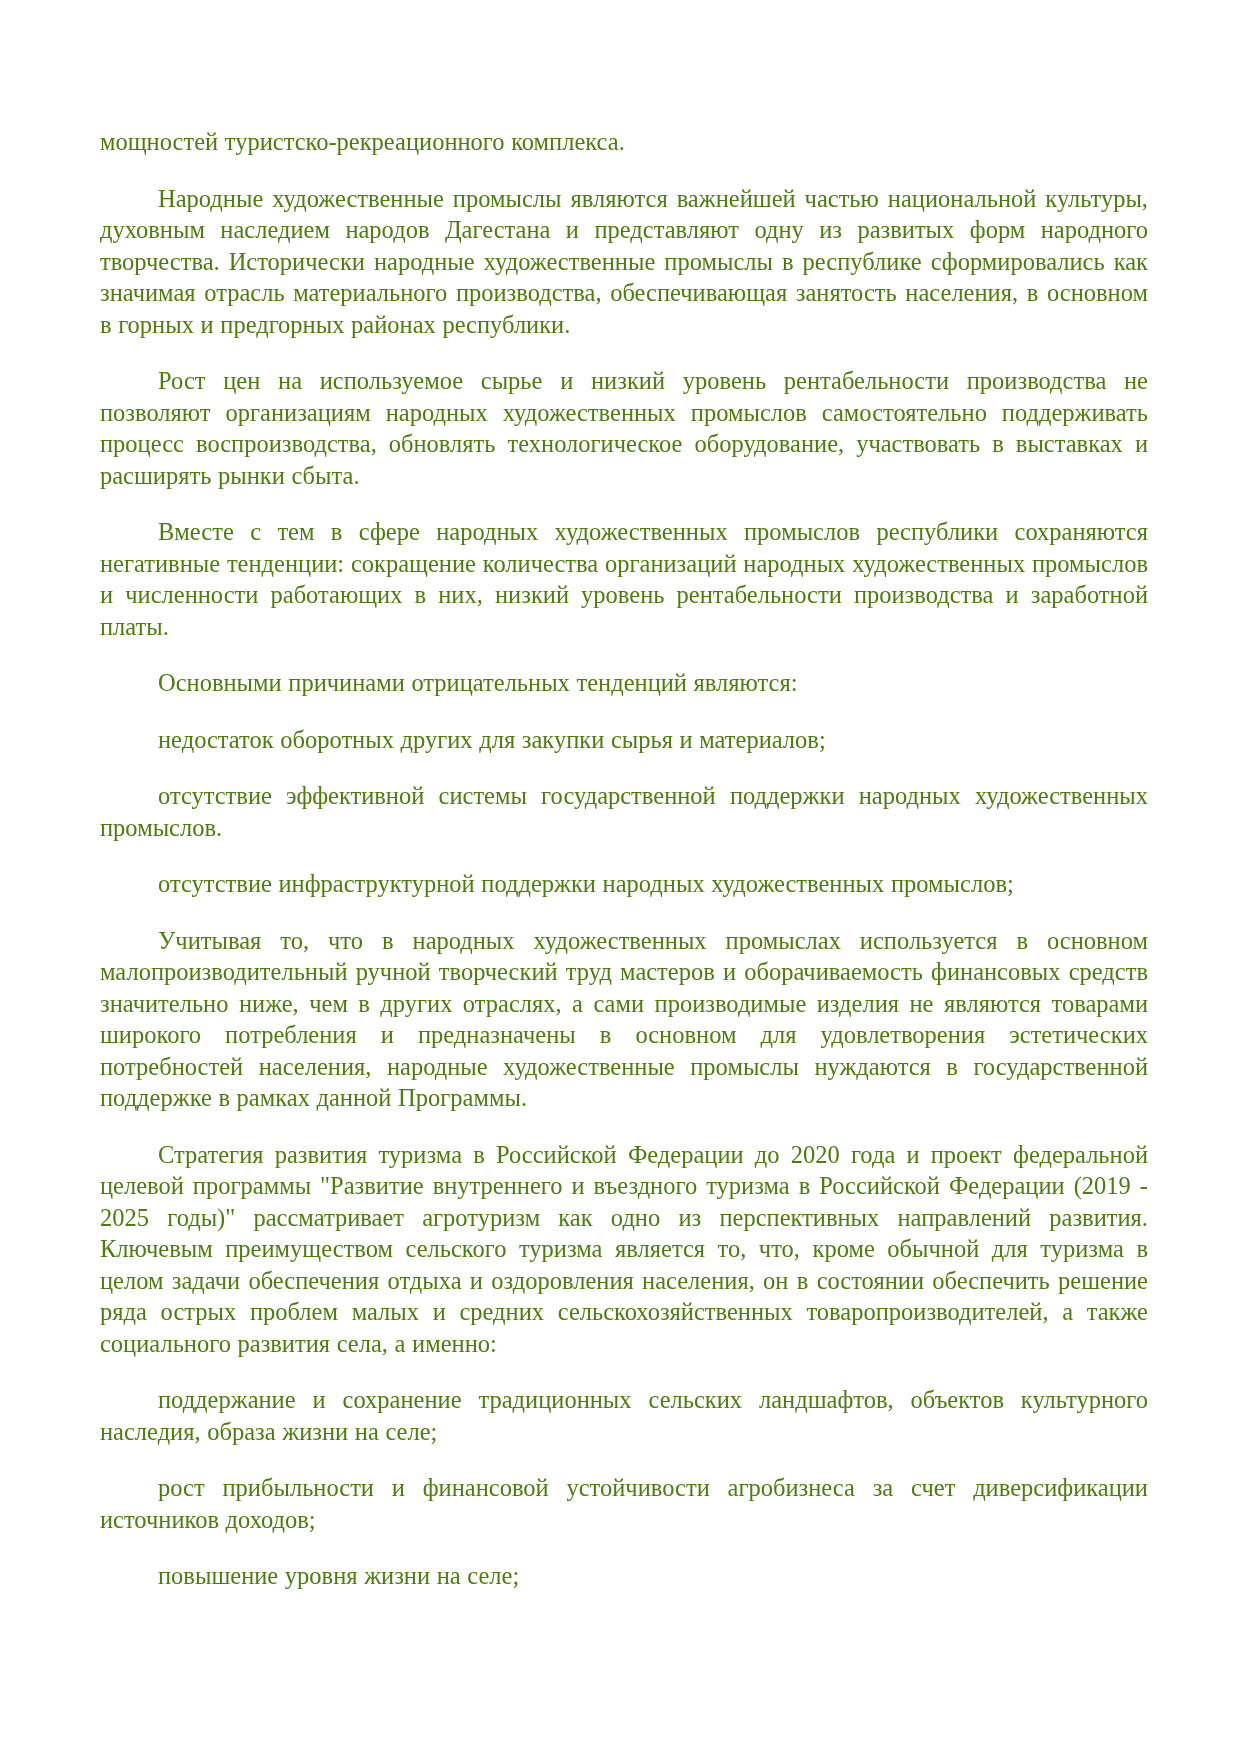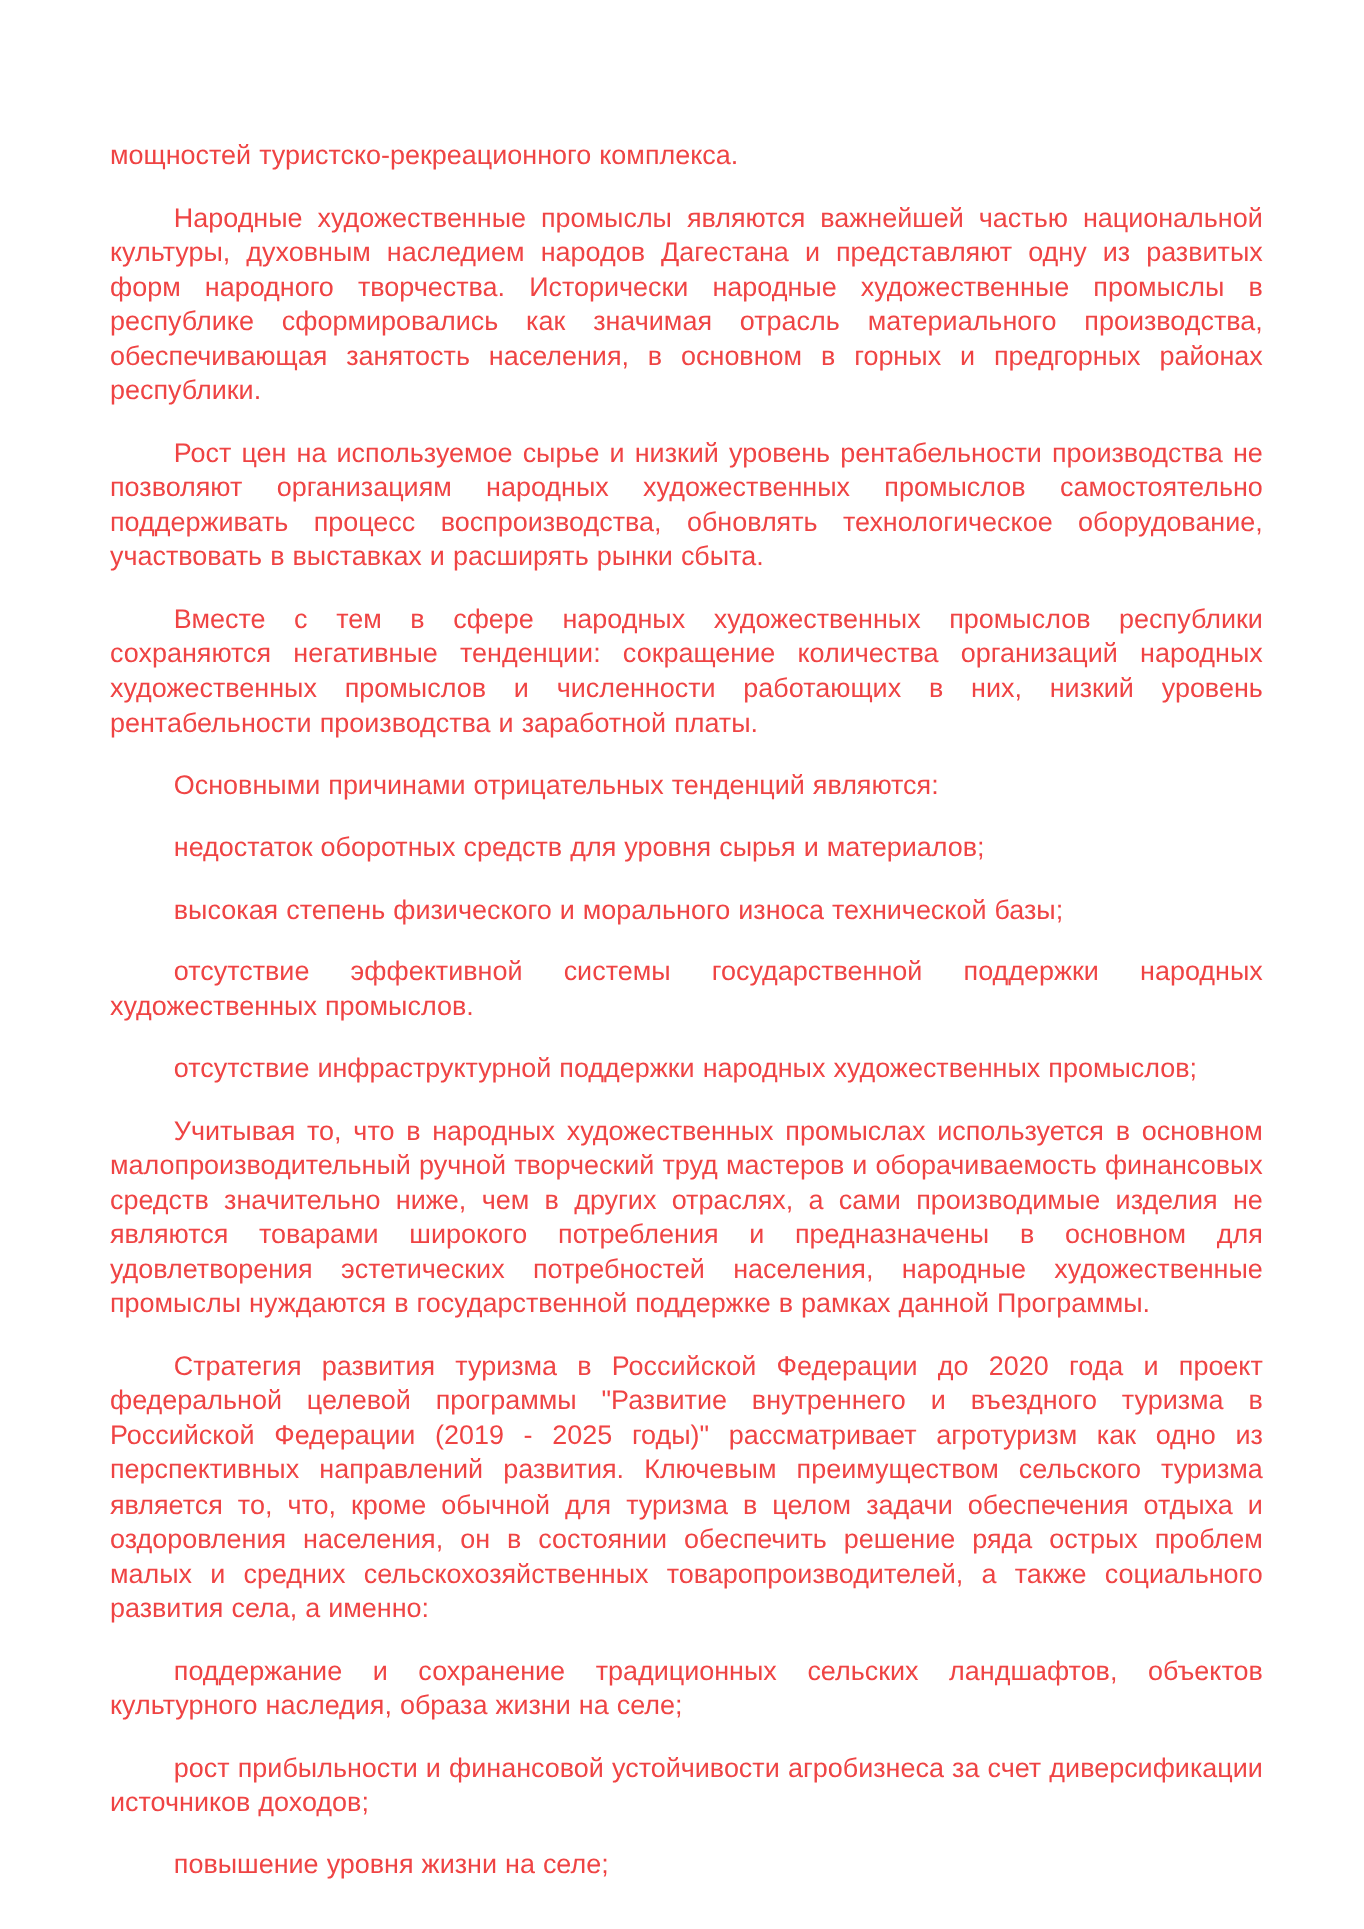--- a/index.html
+++ b/index.html
@@ -16,24 +16,24 @@
     box-sizing: border-box;
     overflow: hidden;
   }
   .content {
     position: absolute;
     left: 100px;
     top: 126px;
     width: 1048px;
   }
   .para {
-    font-family: Liberation Sans, sans-serif;
+    font-family: Liberation Serif, serif;
     font-size: 24.5px;
     line-height: 31.5px;
-    color: #ef4444;
+    color: #4d7c0f;
     text-align: justify;
     text-justify: inter-word;
     margin: 0 0 25px 0;
     -webkit-hyphens: none;
     hyphens: none;
     word-spacing: 0.02em;
   }
   .para.indent {
     text-indent: 58px;
   }
@@ -54,23 +54,22 @@
     <p class="para noindent single">мощностей туристско-рекреационного комплекса.</p>
 
     <p class="para indent">Народные художественные промыслы являются важнейшей частью национальной культуры, духовным наследием народов Дагестана и представляют одну из развитых форм народного творчества. Исторически народные художественные промыслы в республике сформировались как значимая отрасль материального производства, обеспечивающая занятость населения, в основном в горных и предгорных районах республики.</p>
 
     <p class="para indent">Рост цен на используемое сырье и низкий уровень рентабельности производства не позволяют организациям народных художественных промыслов самостоятельно поддерживать процесс воспроизводства, обновлять технологическое оборудование, участвовать в выставках и расширять рынки сбыта.</p>
 
     <p class="para indent">Вместе с тем в сфере народных художественных промыслов республики сохраняются негативные тенденции: сокращение количества организаций народных художественных промыслов и численности работающих в них, низкий уровень рентабельности производства и заработной платы.</p>
 
     <p class="para indent single">Основными причинами отрицательных тенденций являются:</p>
 
-    <p class="para indent single">недостаток оборотных средств для уровня сырья и материалов;</p>
+    <p class="para indent single">недостаток оборотных других для закупки сырья и материалов;</p>
 
-    <p class="para indent single">высокая степень физического и морального износа технической базы;</p>
 
     <p class="para indent">отсутствие эффективной системы государственной поддержки народных художественных промыслов.</p>
 
     <p class="para indent single">отсутствие инфраструктурной поддержки народных художественных промыслов;</p>
 
     <p class="para indent">Учитывая то, что в народных художественных промыслах используется в основном малопроизводительный ручной творческий труд мастеров и оборачиваемость финансовых средств значительно ниже, чем в других отраслях, а сами производимые изделия не являются товарами широкого потребления и предназначены в основном для удовлетворения эстетических потребностей населения, народные художественные промыслы нуждаются в государственной поддержке в рамках данной Программы.</p>
 
     <p class="para indent">Стратегия развития туризма в Российской Федерации до 2020 года и проект федеральной целевой программы "Развитие внутреннего и въездного туризма в Российской Федерации (2019 - 2025 годы)" рассматривает агротуризм как одно из перспективных направлений развития. Ключевым преимуществом сельского туризма является то, что, кроме обычной для туризма в целом задачи обеспечения отдыха и оздоровления населения, он в состоянии обеспечить решение ряда острых проблем малых и средних сельскохозяйственных товаропроизводителей, а также социального развития села, а именно:</p>
 
     <p class="para indent">поддержание и сохранение традиционных сельских ландшафтов, объектов культурного наследия, образа жизни на селе;</p>

